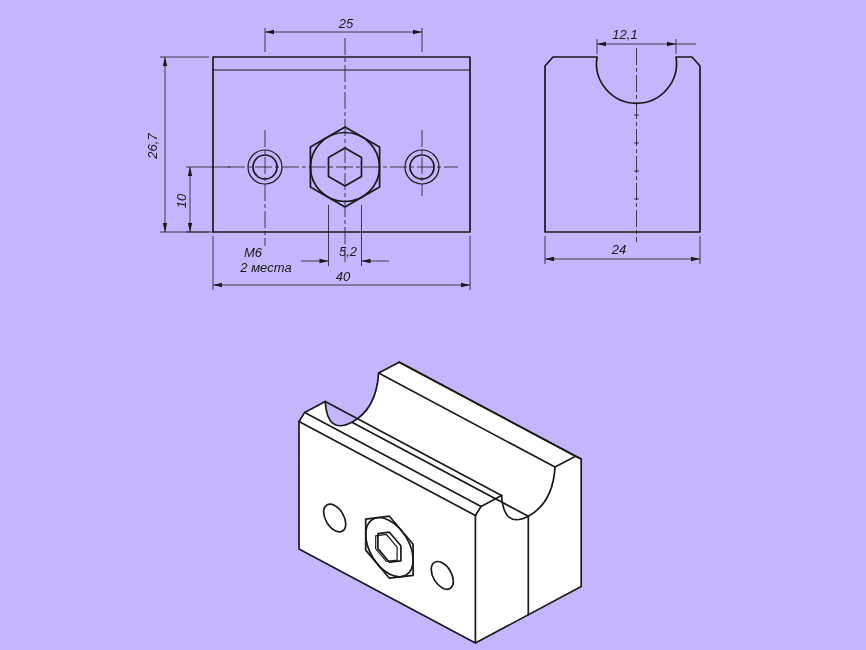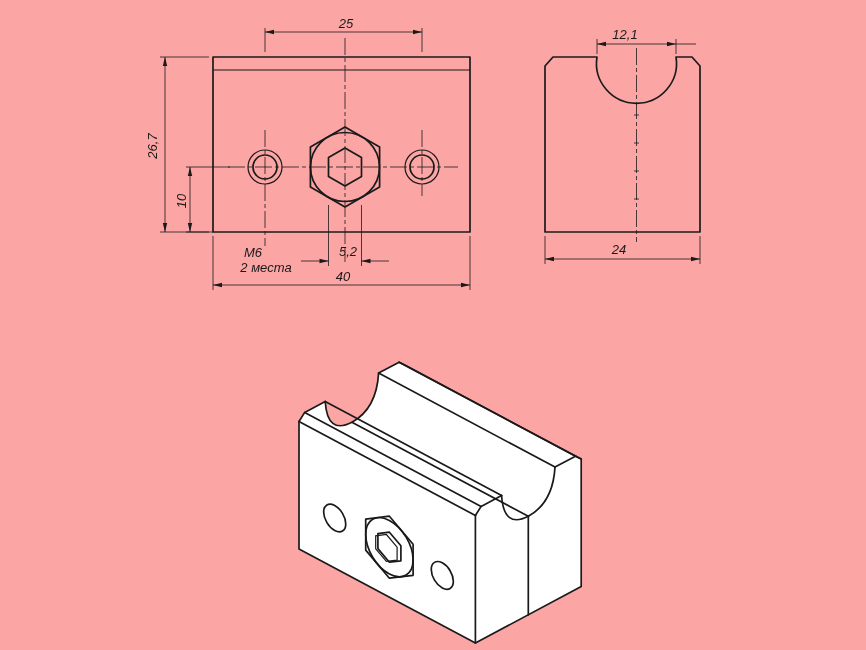--- a/index.html
+++ b/index.html
@@ -1,19 +1,19 @@
 <!DOCTYPE html>
 <html><head>
 <meta charset="utf-8">
 <style>
   html,body{margin:0;padding:0;background:#ffffff;}
   .sheet{
     position:relative;
     width:866px;height:650px;
-    background:#fca5a5;
+    background:#c4b5fd;
     font-family:"Liberation Sans", sans-serif;
     overflow:hidden;
   }
   svg{display:block;}
   .main   {stroke:#1a1a1a;stroke-width:1.7;fill:none;stroke-linejoin:round;stroke-linecap:round;}
   .mainf  {stroke:#1a1a1a;stroke-width:1.7;fill:#ffffff;stroke-linejoin:round;}
   .med    {stroke:#1a1a1a;stroke-width:1.2;fill:none;}
   .thin   {stroke:#1a1a1a;stroke-width:0.8;fill:none;}
   .center {stroke:#1a1a1a;stroke-width:0.8;fill:none;stroke-dasharray:17 3 4 3;}
   .arrow  {fill:#1a1a1a;stroke:none;}

